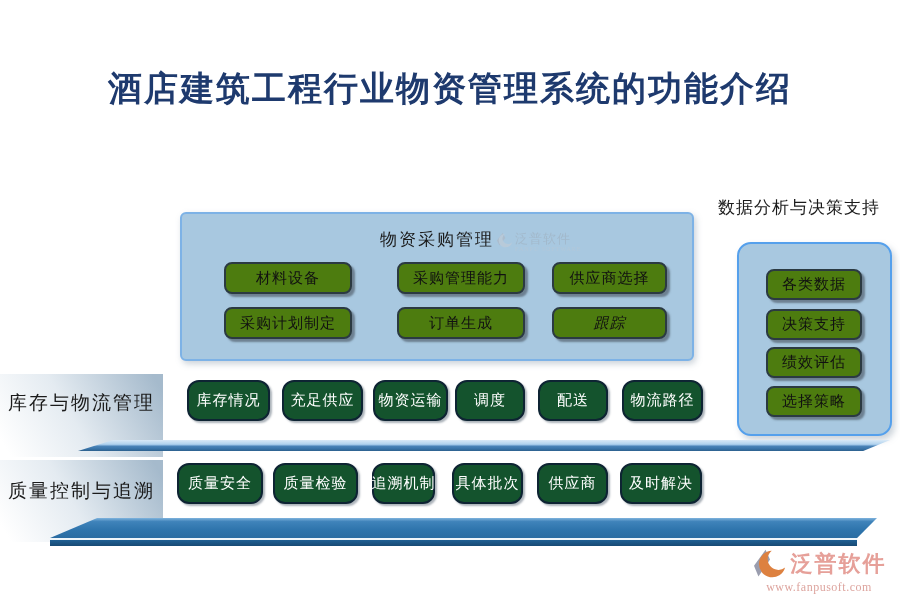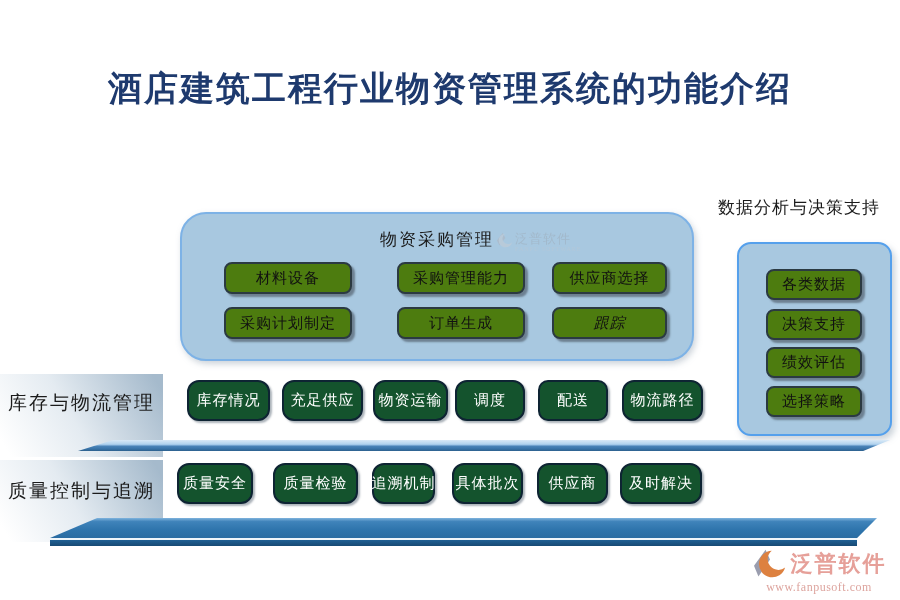--- a/index.html
+++ b/index.html
@@ -20,21 +20,21 @@
   .band.b1{top:374px;height:83px;}
   .band.b2{top:460px;height:82px;}
   .side-label{
     position:absolute;left:8px;font-size:19px;color:#1b1b1b;letter-spacing:2px;white-space:nowrap;
   }
   .side-label.l1{top:390px;}
   .side-label.l2{top:478px;}
   
   .main-box{
     position:absolute;left:180px;top:212px;width:510px;height:145px;
-    background:#a8c8e0;border:2px solid #7db2e6;border-radius:26px;
+    background:#a8c8e0;border:2px solid #7db2e6;border-radius:6px;
     box-shadow:2px 3px 6px rgba(110,130,150,.35);
   }
   .main-box-title{
     position:absolute;left:0;top:14px;width:100%;text-align:center;
     font-size:17px;color:#1a1a1a;letter-spacing:2px;
   }
   .lbtn{
     position:absolute;height:32px;box-sizing:border-box;
     background:#4d7c0f;border:2px solid #2b3a42;border-radius:8px;
     box-shadow:3px 3px 2px rgba(60,70,80,.55);
@@ -131,26 +131,26 @@
     <div class="lbtn" style="top:25px;">各类数据</div>
     <div class="lbtn" style="top:65px;">决策支持</div>
     <div class="lbtn" style="top:103px;">绩效评估</div>
     <div class="lbtn" style="top:142px;">选择策略</div>
   </div>
 
   <div class="dbtn drow1" style="left:187px;width:83px;">库存情况</div>
   <div class="dbtn drow1" style="left:282px;width:81px;">充足供应</div>
   <div class="dbtn drow1" style="left:373px;width:75px;">物资运输</div>
   <div class="dbtn drow1" style="left:455px;width:70px;">调度</div>
-  <div class="dbtn drow1" style="left:538px;width:70px;border-radius:10px;">配送</div>
+  <div class="dbtn drow1" style="left:538px;width:70px;">配送</div>
   <div class="dbtn drow1" style="left:622px;width:81px;">物流路径</div>
 
   <div class="bar1"></div>
 
-  <div class="dbtn drow2" style="left:177px;width:76px;">质量安全</div>
+  <div class="dbtn drow2" style="left:177px;width:86px;">质量安全</div>
   <div class="dbtn drow2" style="left:273px;width:85px;">质量检验</div>
   <div class="dbtn drow2" style="left:372px;width:63px;">追溯机制</div>
   <div class="dbtn drow2" style="left:452px;width:71px;">具体批次</div>
   <div class="dbtn drow2" style="left:537px;width:71px;">供应商</div>
   <div class="dbtn drow2" style="left:620px;width:82px;">及时解决</div>
 
   <div class="bar2-top"></div>
   <div class="bar2-front"></div>
 
   <div class="logo">

